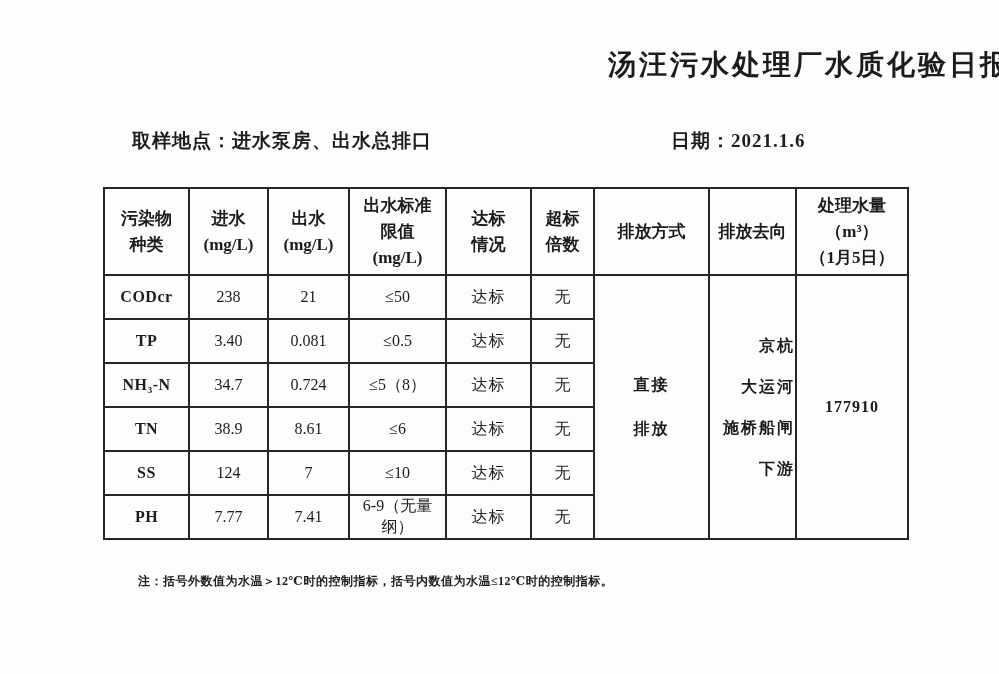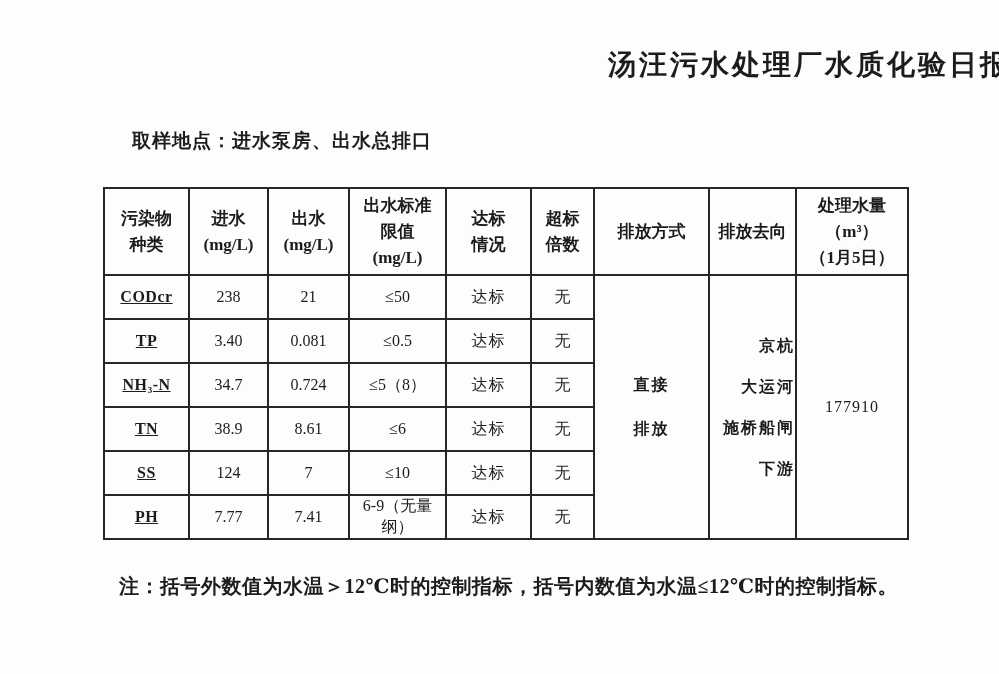--- a/index.html
+++ b/index.html
@@ -57,55 +57,56 @@
     font-size: 16px;
     color: #1c1c1c;
   }
   table.report thead tr { height: 87px; }
   table.report tbody tr { height: 44px; }
   table.report th {
     font-weight: 700;
     font-size: 17px;
     line-height: 26px;
   }
-  td.rname  { font-weight: 700; font-size: 16px; letter-spacing: 0.5px; text-decoration: underline; }
+  td.rname  { font-weight: 700; font-size: 16px; letter-spacing: 0.5px; }
   td.status { color: #3f3f3f; letter-spacing: 1px; }
   td.exceed { color: #9c9c9c; border-left-width: 3px; }
   th.exceed-h { border-left-width: 3px; }
   td.merged {
     font-weight: 600;
     font-size: 17px;
     letter-spacing: 2px;
     line-height: 44px;
   }
   td.merged.dest { line-height: 41px; text-align: right; }
   td.volume {
     font-size: 27px;
-    font-weight: 400;
+    font-weight: 700;
     letter-spacing: 1px;
     white-space: nowrap;
   }
   .note {
     position: absolute;
-    left: 119px;
+    left: 138px;
     top: 573px;
-    font-size: 20px;
+    font-size: 12px;
     font-weight: 700;
     letter-spacing: 0.5px;
     white-space: nowrap;
   }
 </style>
 </head>
 <body>
 
 <div class="page">
 
   <h1 class="title">汤汪污水处理厂水质化验日报</h1>
 
   <div class="meta sampling">取样地点：进水泵房、出水总排口</div>
+  <div class="meta date">日期：2021.1.6</div>
 
   <table class="report">
     <colgroup>
       <col style="width:85px">
       <col style="width:79px">
       <col style="width:81px">
       <col style="width:97px">
       <col style="width:85px">
       <col style="width:63px">
       <col style="width:115px">

